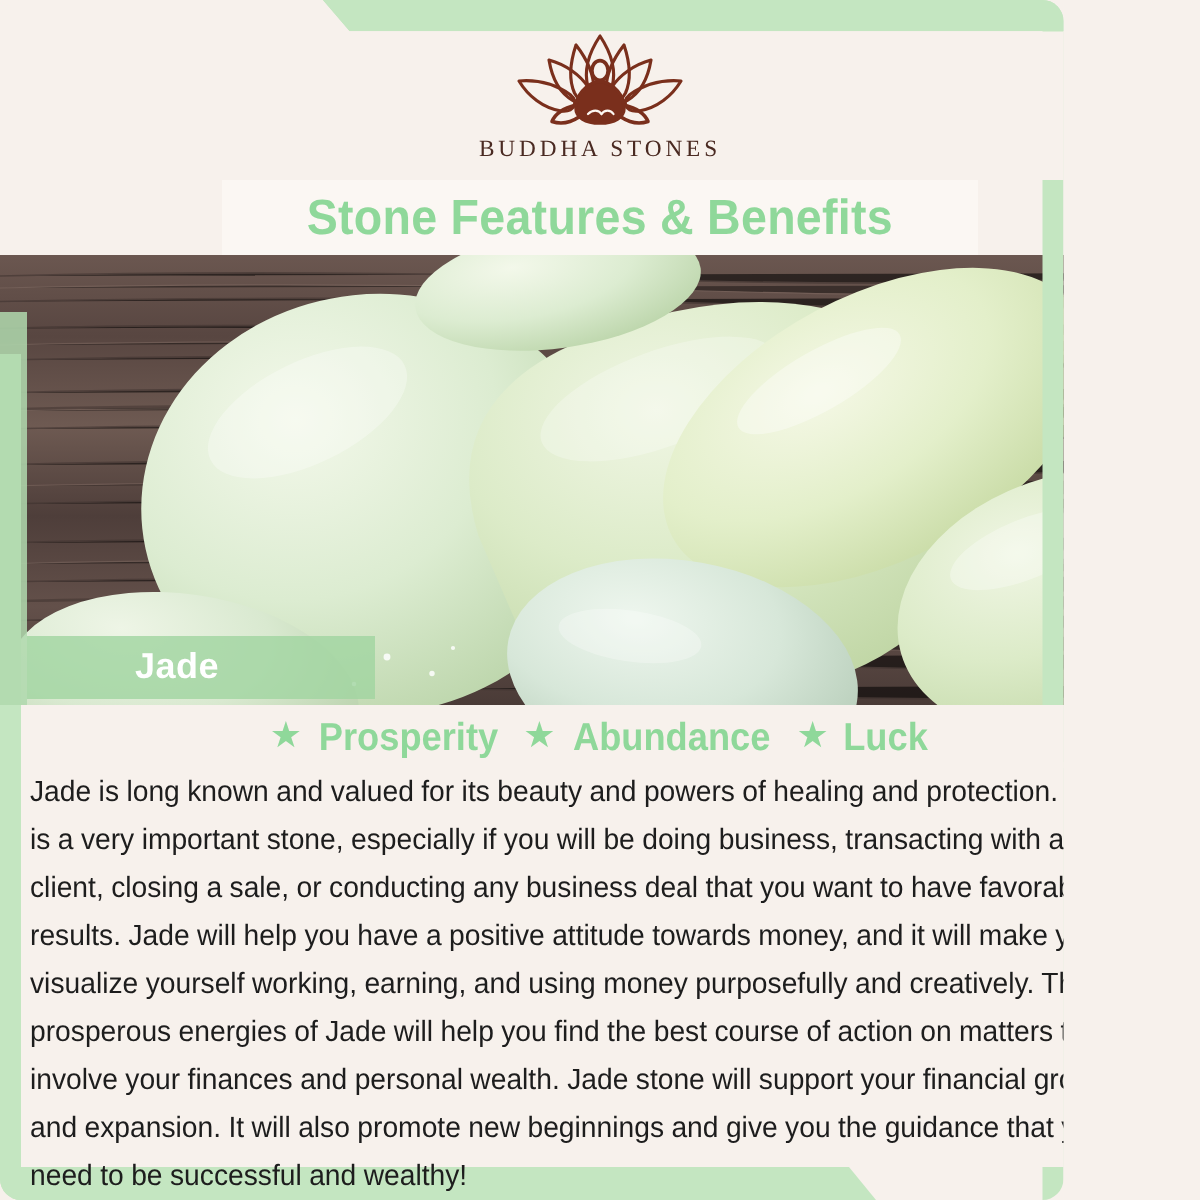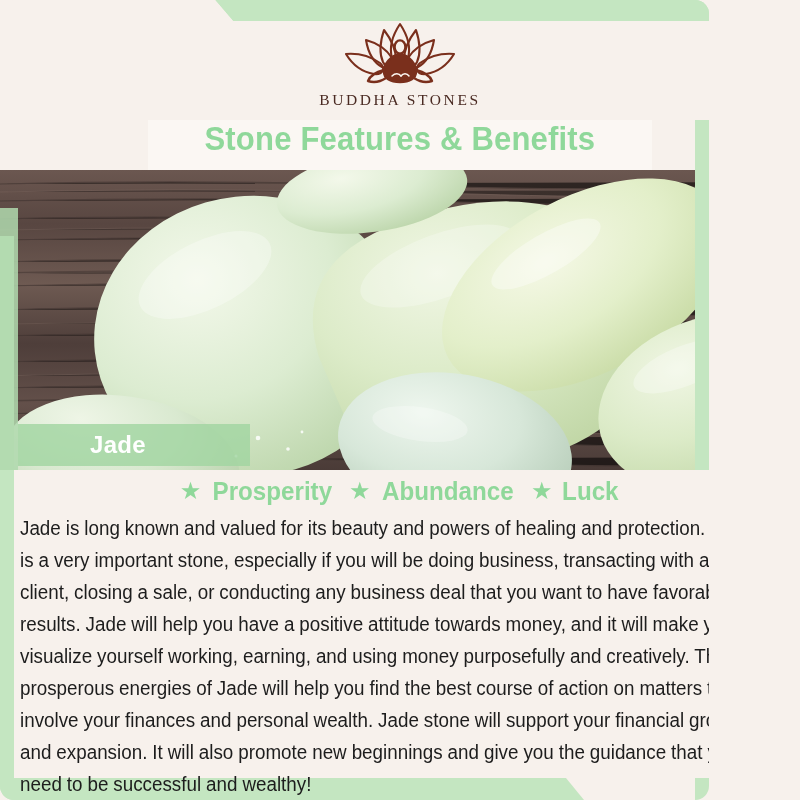--- a/index.html
+++ b/index.html
@@ -88,21 +88,21 @@
     font-weight: 400;
   }
 
   
   .title-band {
     position: absolute;
     top: 120px; left: 148px;
     width: 504px; height: 50px;
     background: #fbf7f3;
     display: flex;
-    align-items: flex-start;
+    align-items: center;
     justify-content: center;
     z-index: 6;
   }
   .title-text {
     font-family: "Liberation Sans Narrow", "Liberation Sans", sans-serif;
     font-size: 33px;
     font-weight: bold;
     color: #8fd89a;
     letter-spacing: 0.2px;
     transform: scaleX(0.94);

